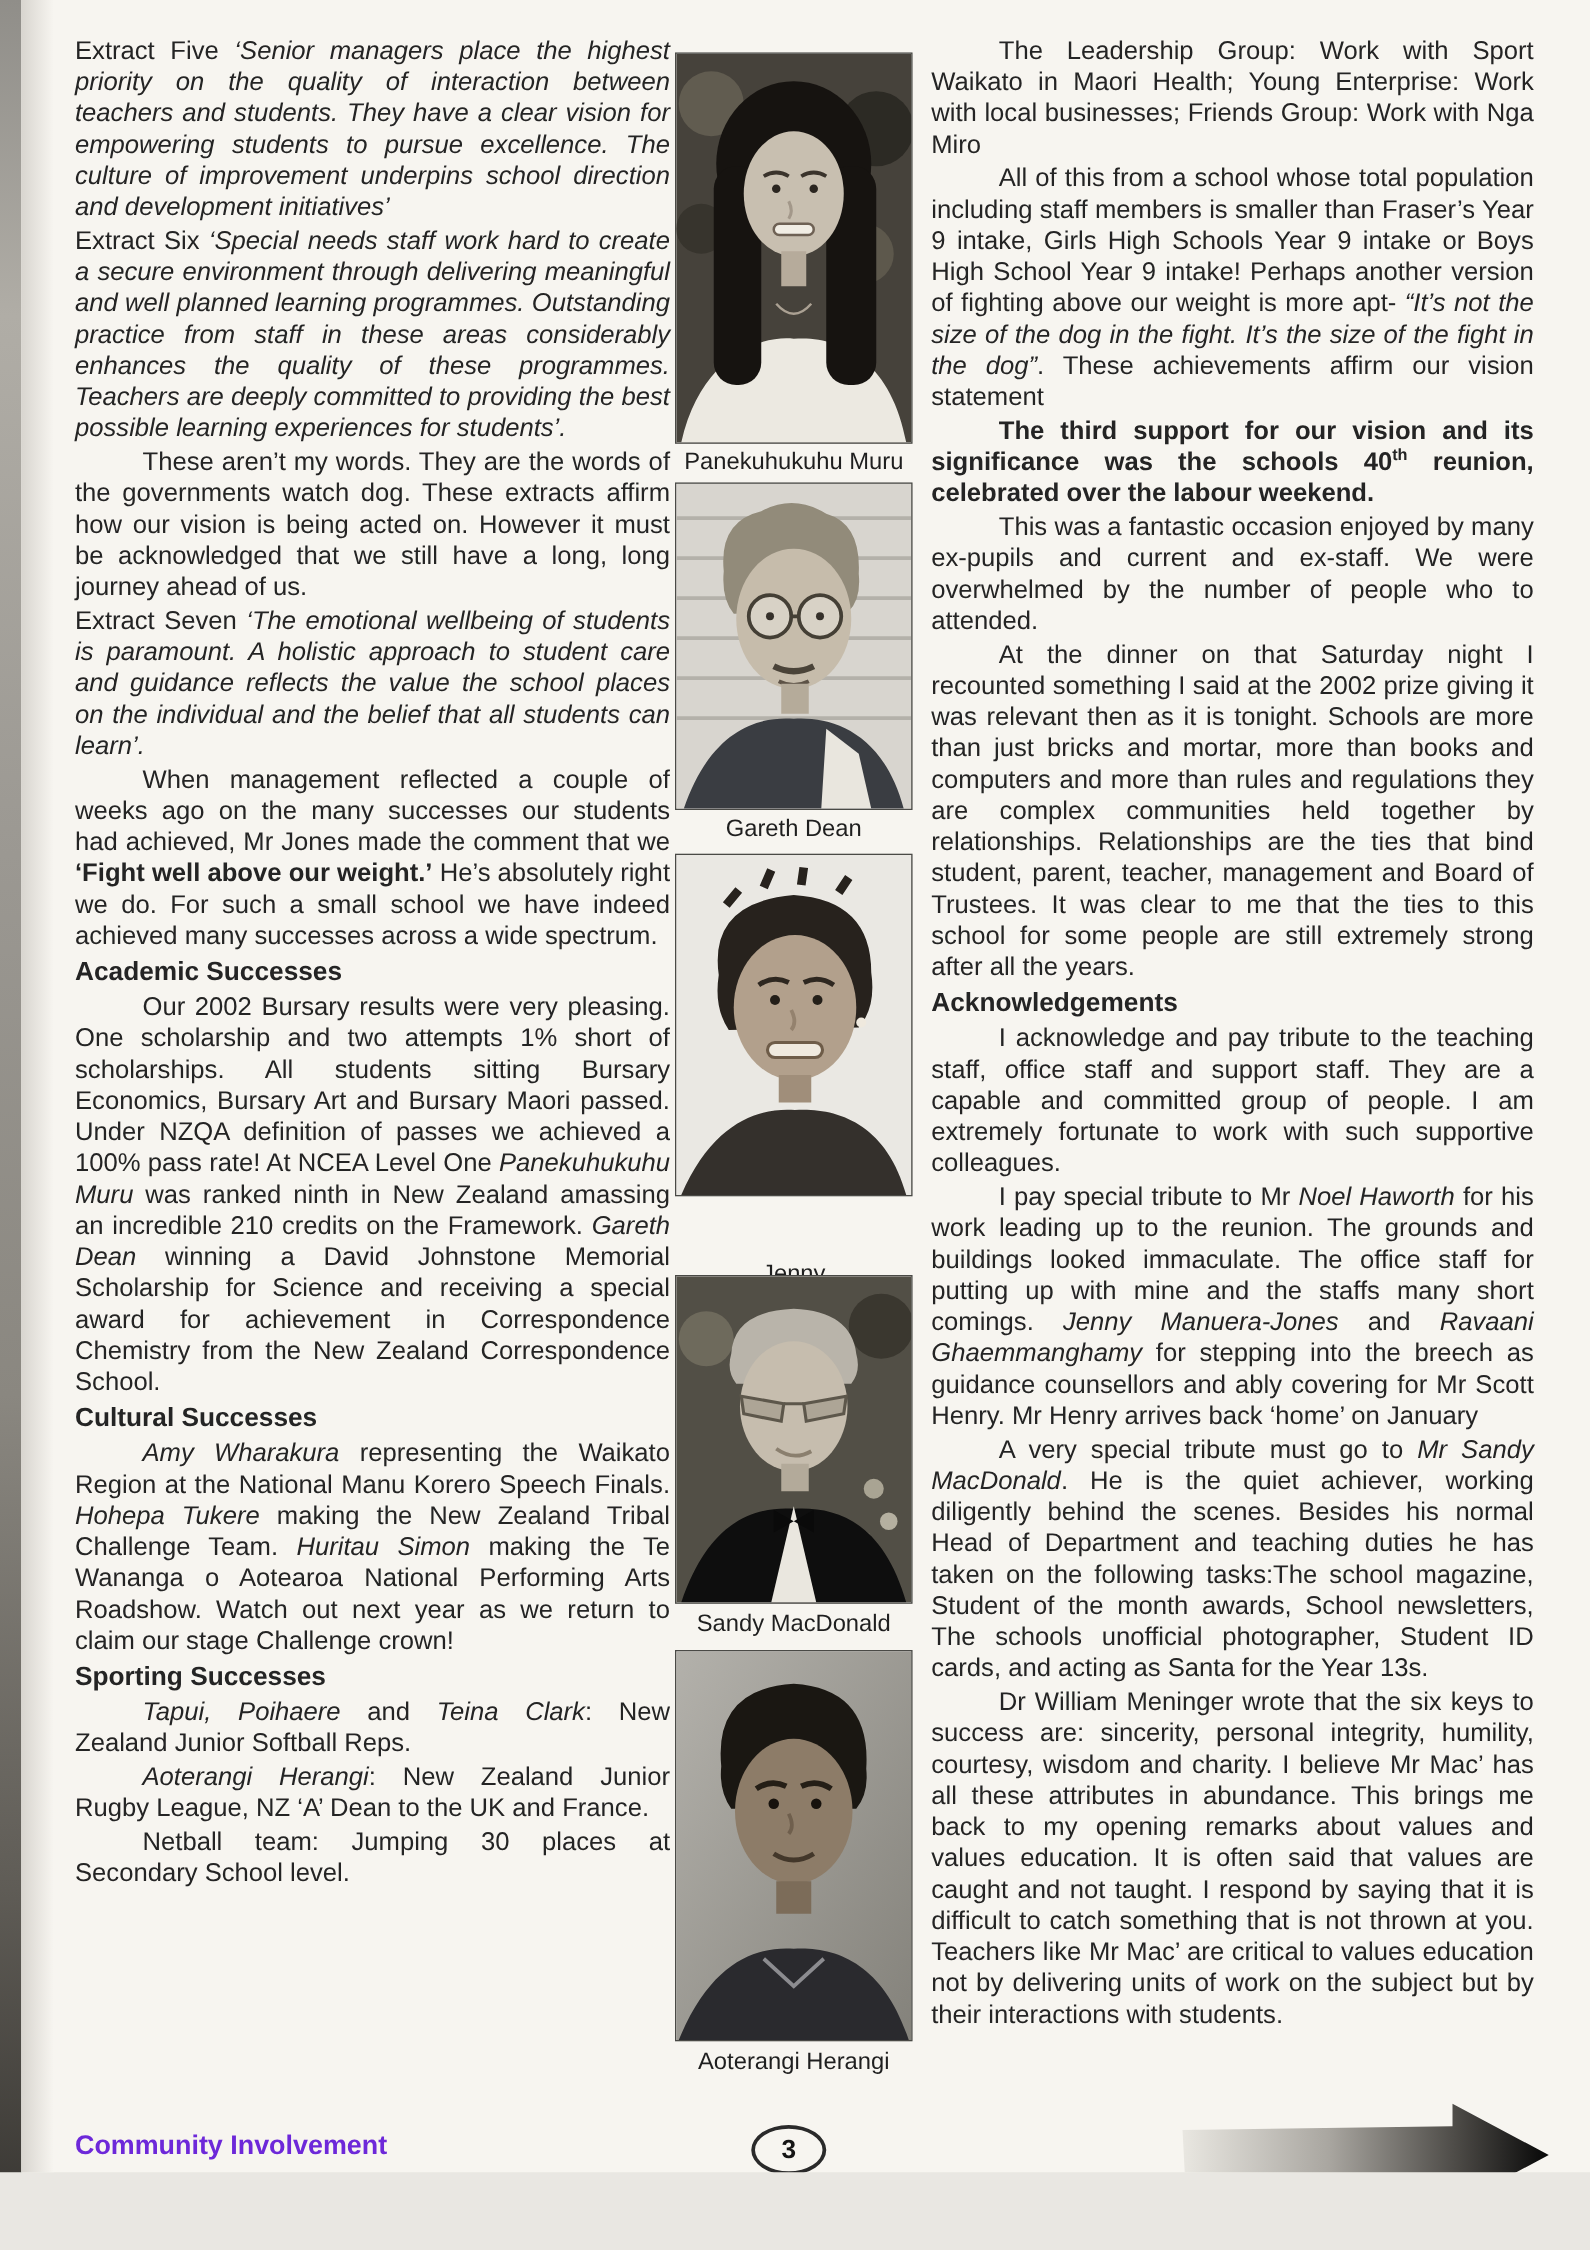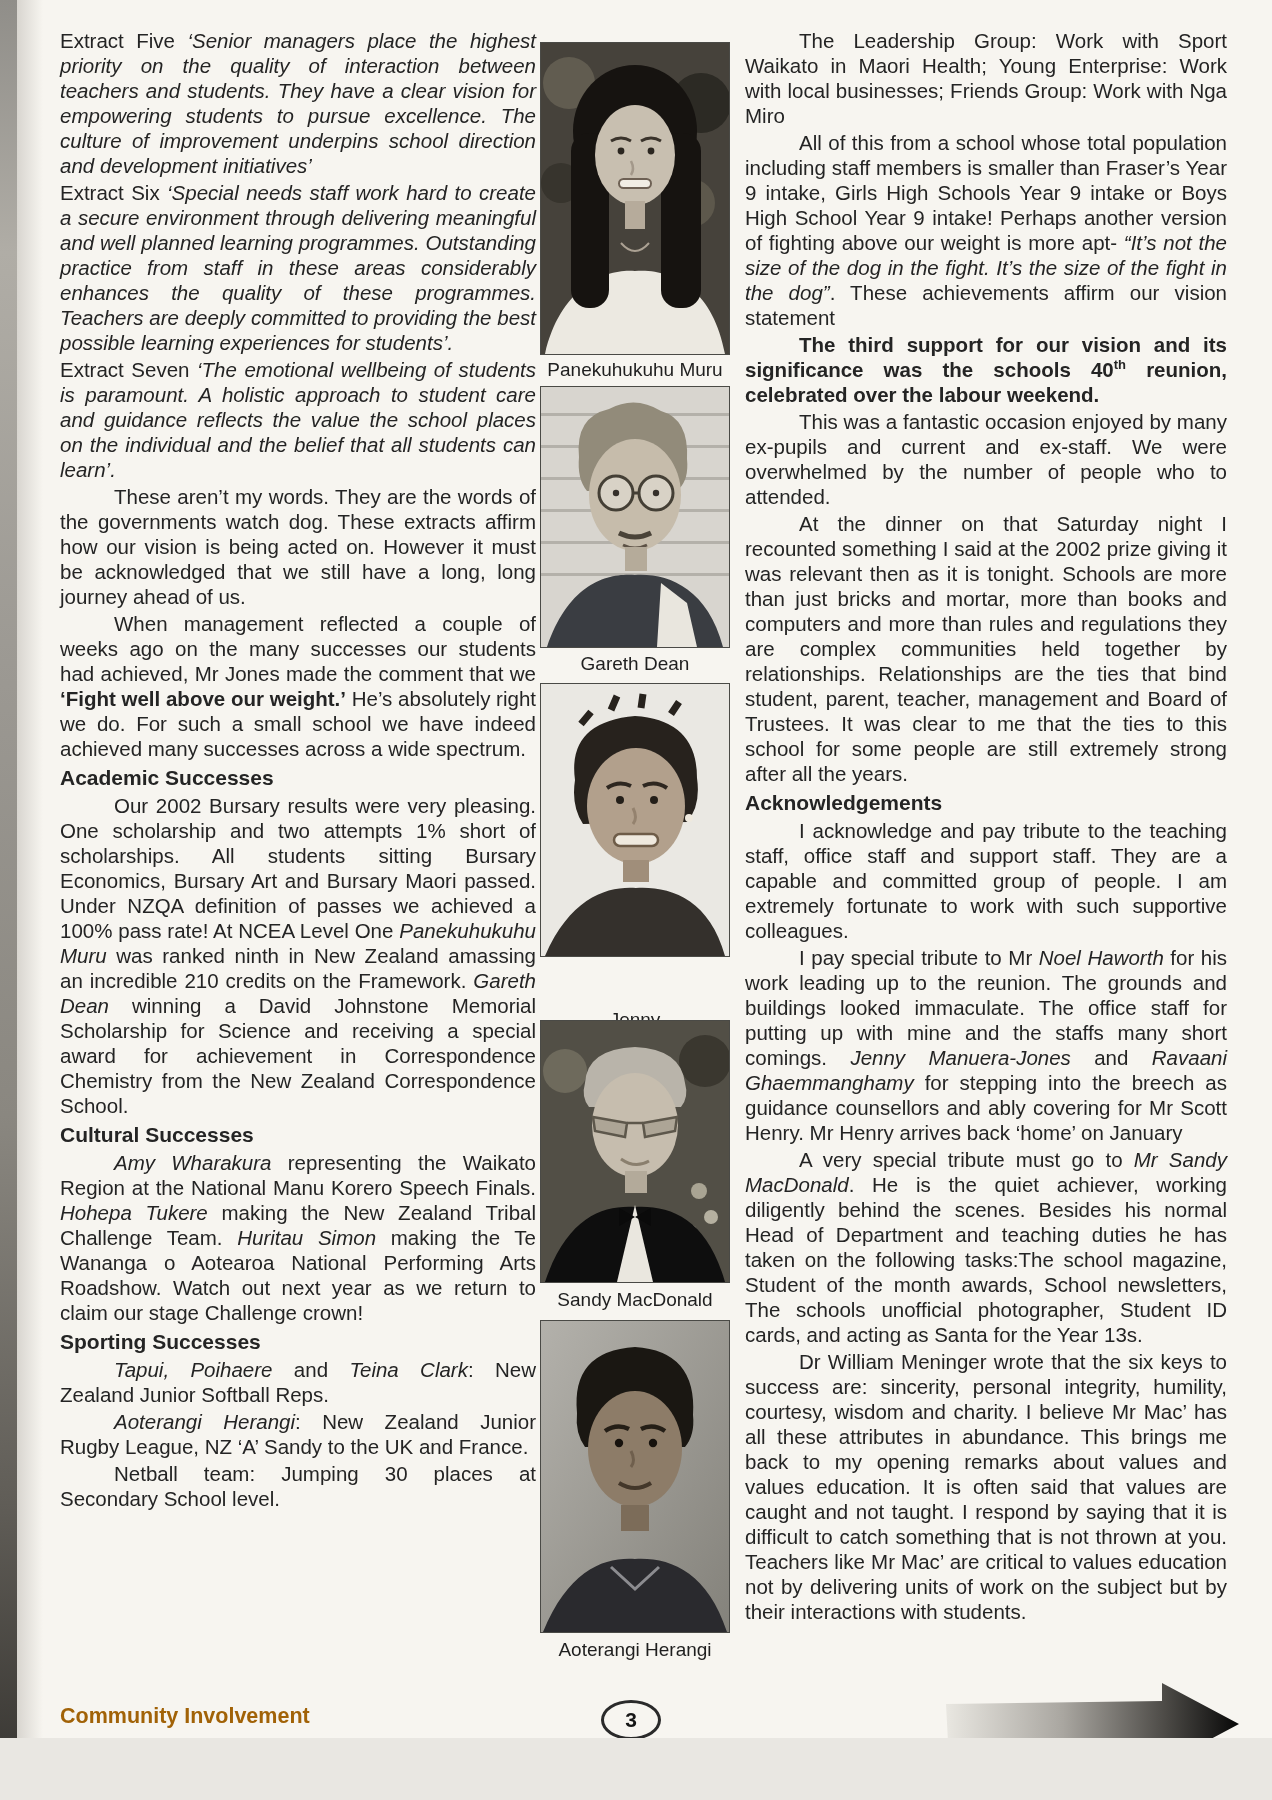--- a/index.html
+++ b/index.html
@@ -39,48 +39,48 @@
   .caption{position:absolute;left:505px;width:260px;text-align:center;
     font-size:19px;line-height:23px;color:#1f1f1f;white-space:pre-line;}
   .caption-1{top:358px;}
   .caption-2{top:652px;}
   .caption-3{top:1008px;}
   .caption-4{top:1288px;}
   .caption-5{top:1638px;}
 
   
   .footer-para{position:absolute;left:60px;top:1652px;width:594px;}
-  .footer-heading{position:absolute;left:60px;top:1704px;font-size:21.5px;font-weight:bold;color:#a16207;}
+  .footer-heading{position:absolute;left:60px;top:1704px;font-size:21.5px;font-weight:bold;color:#6d28d9;}
   .page-num{position:absolute;left:601px;top:1700px;width:60px;height:40px;
     border:3px solid #2a2a2a;border-radius:50%;box-sizing:border-box;
     display:flex;align-items:center;justify-content:center;
     font-weight:bold;font-size:21px;color:#151515;}
   .arrow{position:absolute;left:936px;top:1680px;}
 </style>
 </head>
 <body>
 
 <div class="page">
 
   <div class="edge-left"></div>
   <div class="edge-left-fade"></div>
 
   <div class="col col-left">
       <p class="para"><span>Extract Five  </span><span class="i">‘Senior managers place the highest priority on the quality of interaction between teachers and students. They have a clear vision for empowering students to pursue excellence. The culture of improvement underpins school direction and development initiatives’</span></p>
       <p class="para"><span>Extract Six  </span><span class="i">‘Special needs staff work hard to create a secure environment through delivering meaningful and well planned learning programmes. Outstanding practice from staff in these areas considerably enhances the quality of these programmes. Teachers are deeply committed to providing the best possible learning experiences for students’.</span></p>
+      <p class="para indent"><span>These aren’t my words. They are the words of the governments watch dog.  These extracts affirm how our vision is being acted on. However it must be acknowledged that we still have a long, long journey ahead of us.</span></p>
       <p class="para"><span>Extract Seven  </span><span class="i">‘The emotional wellbeing of students is paramount. A holistic approach to student care and guidance reflects the value the school places on the individual and the belief that all students can learn’.</span></p>
-      <p class="para indent"><span>These aren’t my words. They are the words of the governments watch dog.  These extracts affirm how our vision is being acted on. However it must be acknowledged that we still have a long, long journey ahead of us.</span></p>
       <p class="para indent"><span>When management reflected a couple of weeks ago on the many successes our students had achieved, Mr Jones made the comment that we </span><span class="b">‘Fight well above our weight.’</span><span>  He’s absolutely right we do. For such a small school we have indeed achieved many successes across a wide spectrum.</span></p>
       <div class="heading">Academic Successes</div>
       <p class="para indent"><span>Our 2002 Bursary results were very pleasing. One scholarship and two attempts 1% short of scholarships. All students sitting Bursary Economics, Bursary Art and Bursary Maori passed. Under NZQA definition of passes we achieved a 100% pass rate!  At NCEA Level One </span><span class="i">Panekuhukuhu Muru</span><span> was ranked ninth in New Zealand amassing an incredible 210 credits on the Framework.  </span><span class="i">Gareth Dean</span><span> winning a David Johnstone Memorial Scholarship for Science and receiving a special award for achievement in Correspondence Chemistry from the New Zealand Correspondence School.</span></p>
       <div class="heading">Cultural Successes</div>
       <p class="para indent"><span class="i">Amy Wharakura</span><span> representing the Waikato Region at the National Manu Korero Speech Finals. </span><span class="i">Hohepa Tukere</span><span> making the New Zealand Tribal Challenge Team. </span><span class="i">Huritau Simon</span><span> making the Te Wananga o Aotearoa National Performing Arts Roadshow. Watch out next year as we return to claim our stage Challenge crown!</span></p>
       <div class="heading">Sporting Successes</div>
       <p class="para indent"><span class="i">Tapui, Poihaere</span><span> and </span><span class="i">Teina Clark</span><span>: New Zealand Junior Softball Reps.</span></p>
-      <p class="para indent"><span class="i">Aoterangi Herangi</span><span>: New Zealand Junior Rugby League, NZ ‘A’ Sandy to the UK and France.</span></p>
+      <p class="para indent"><span class="i">Aoterangi Herangi</span><span>: New Zealand Junior Rugby League, NZ ‘A’ Dean to the UK and France.</span></p>
       <p class="para indent"><span>Netball team: Jumping 30 places at Secondary School level.</span></p>
     </div>
 
   <div class="col col-right">
       <p class="para indent"><span>The Leadership Group: Work with Sport Waikato in Maori Health; Young Enterprise: Work with local businesses; Friends Group: Work with Nga Miro</span></p>
       <p class="para indent"><span>All of this from a school whose total population including staff members is smaller than Fraser’s Year 9 intake, Girls High Schools Year 9 intake or Boys High School Year 9 intake! Perhaps another version of fighting above our weight is more apt- </span><span class="i">“It’s not the size of the dog in the fight. It’s the size of the fight in the dog”</span><span>. These achievements affirm our vision statement</span></p>
       <p class="para indent"><span class="b">The third support for our vision and its significance was the schools 40</span><span class="b sup">th</span><span class="b"> reunion, celebrated over the labour weekend.</span></p>
       <p class="para indent"><span>This was a fantastic occasion enjoyed by many ex-pupils and current and ex-staff. We were overwhelmed by the number of people who to attended.</span></p>
       <p class="para indent"><span>At the dinner on that Saturday night I recounted something I said at the 2002 prize giving it was relevant then as it is tonight. Schools are more than just bricks and mortar, more than books and computers and more than rules and regulations they are complex communities held together by relationships. Relationships are the ties that bind student, parent, teacher, management and Board of Trustees. It was clear to me that the ties to this school for some people are still extremely strong after all the years.</span></p>
       <div class="heading">Acknowledgements</div>

